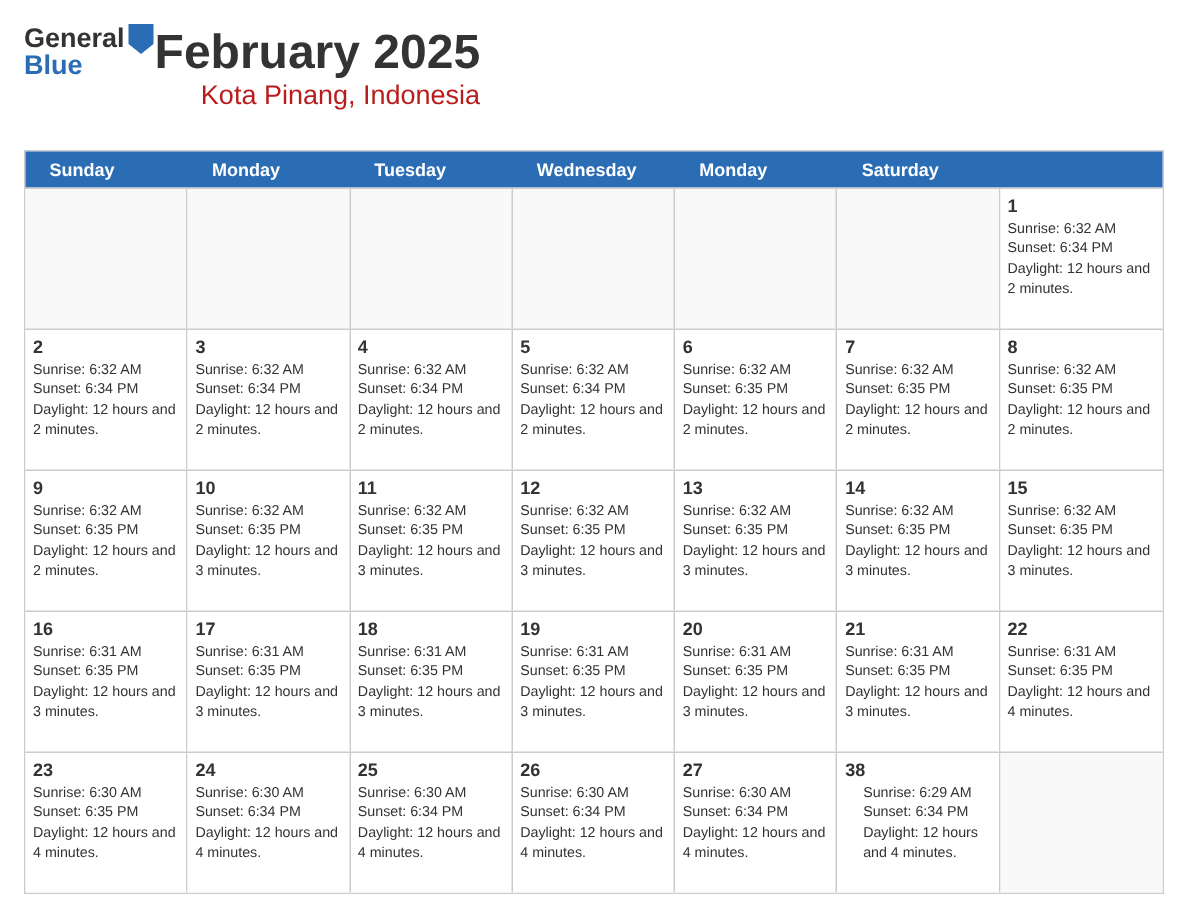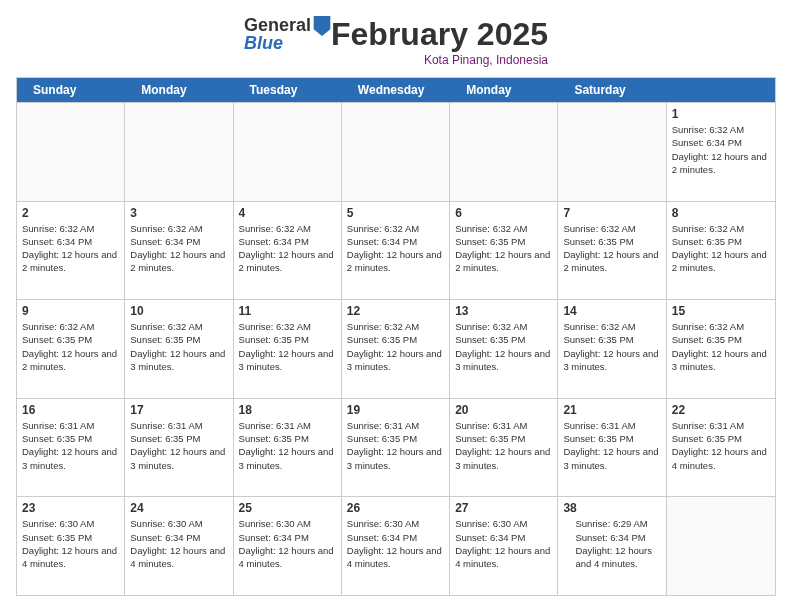--- a/index.html
+++ b/index.html
@@ -12,44 +12,44 @@
     }
     .page {
       width: 792px;
       height: 612px;
       padding: 16px;
       display: flex;
       flex-direction: column;
     }
     .header {
       display: flex;
-      justify-content: center;
+      justify-content: flex-start;
       align-items: flex-start;
-      margin-bottom: 10px;
+      margin-bottom: 26px;
     }
     .logo {
       display: flex;
       align-items: center;
     }
     .logo-text {
       display: flex;
       flex-direction: column;
       line-height: 1.1;
     }
     .title-section {
       text-align: right;
     }
     .month-title {
       font-size: 32px;
       font-weight: bold;
       color: #333;
     }
     .location {
-      font-size: 12px;
-      color: #701a75;
+      font-size: 18px;
+      color: #b91c1c;
     }
     .calendar {
       flex: 1;
       border: 1px solid #ccc;
       display: flex;
       flex-direction: column;
     }
     .cal-header {
       display: grid;
       grid-template-columns: repeat(7, 1fr);
@@ -102,21 +102,21 @@
 </head>
 <body>
 
 <div class="page">
   <div class="header">
     <div class="logo">
       <div class="logo-text">
         <span style="font-size:18px;font-weight:bold;color:#333;">General<span style="display:inline-block;width:18px;height:20px;vertical-align:middle;margin-left:2px;"><svg viewBox="0 0 20 24" width="18" height="20">
                 <polygon points="0,0 20,0 20,16 10,24 0,16" fill="#2a6db5"></polygon>
               </svg></span></span>
-        <span style="font-size:18px;font-weight:bold;color:#2a6db5;margin-top:-2px;font-style:italic;">Blue</span>
+        <span style="font-size:18px;font-weight:bold;color:#2a6db5;margin-top:-2px;">Blue</span>
       </div>
     </div>
     <div class="title-section">
       <div class="month-title">February 2025</div>
       <div class="location">Kota Pinang, Indonesia</div>
     </div>
   </div>
 
   <div class="calendar">
     <div class="cal-header">

